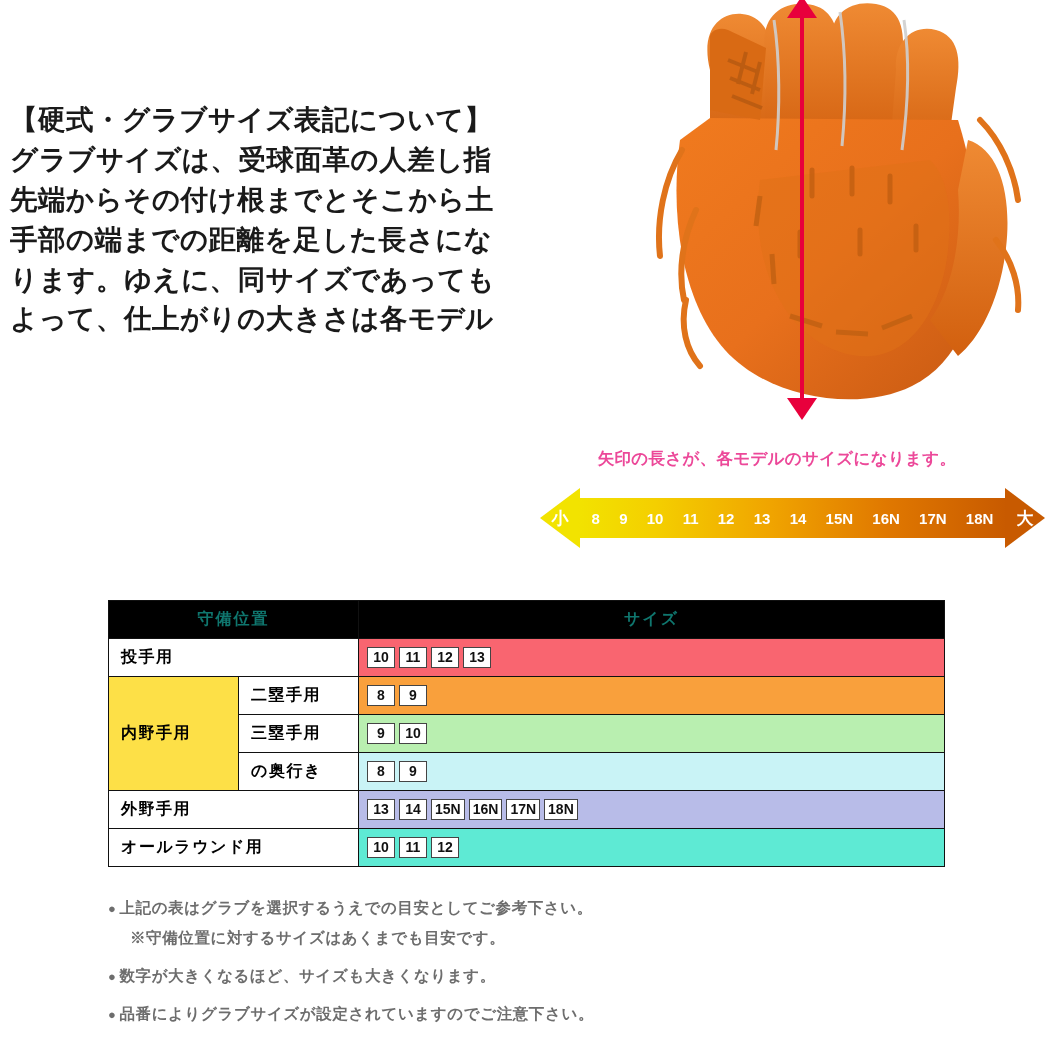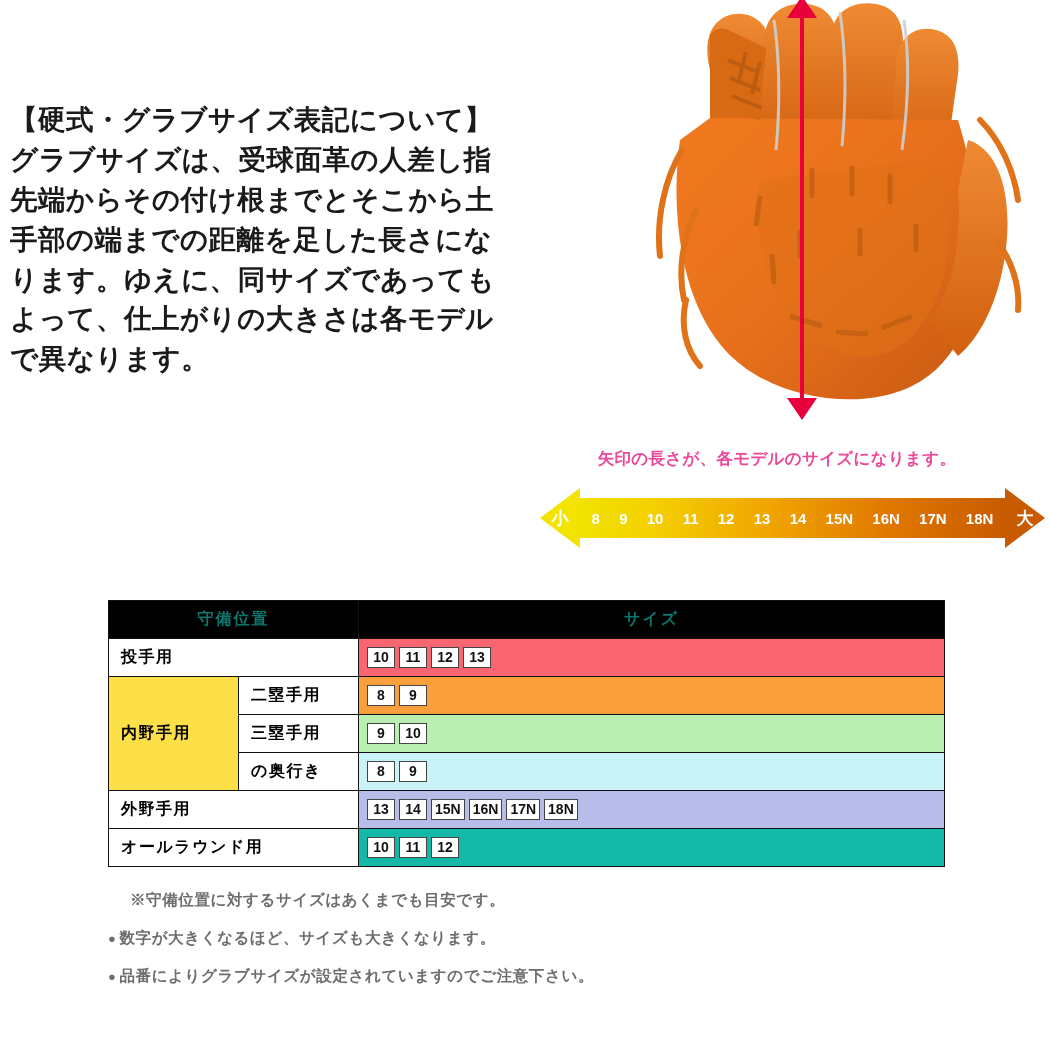--- a/index.html
+++ b/index.html
@@ -240,21 +240,20 @@
 
 <div class="top-area">
 
   <div class="intro-text">
     <div>【硬式・グラブサイズ表記について】</div>
     <div>グラブサイズは、受球面革の人差し指</div>
     <div>先端からその付け根までとそこから土</div>
     <div>手部の端までの距離を足した長さにな</div>
     <div>ります。ゆえに、同サイズであっても</div>
     <div>よって、仕上がりの大きさは各モデル</div>
-    <div>で異なります。</div>
   </div>
 
   <div class="glove-wrap">
     <svg class="glove-photo" viewBox="0 0 490 440">
       <defs>
         <linearGradient id="leather" x1="0" y1="0" x2="1" y2="1">
           <stop offset="0%" stop-color="#f07a1e"></stop>
           <stop offset="50%" stop-color="#e8701c"></stop>
           <stop offset="100%" stop-color="#c85a12"></stop>
         </linearGradient>
@@ -378,22 +377,23 @@
     <tr>
       <td class="label">の奥行き</td>
       <td class="sizes" id="sizes-3" style="background: rgb(201, 243, 246);"><span class="chip">8</span><span class="chip">9</span></td>
     </tr>
     <tr>
       <td class="label" colspan="2">外野手用</td>
       <td class="sizes" id="sizes-4" style="background: rgb(184, 188, 232);"><span class="chip">13</span><span class="chip">14</span><span class="chip">15N</span><span class="chip">16N</span><span class="chip">17N</span><span class="chip">18N</span></td>
     </tr>
     <tr>
       <td class="label" colspan="2">オールラウンド用</td>
-      <td class="sizes" id="sizes-5" style="background: #14b8a6;"><span class="chip">10</span><span class="chip">11</span><span class="chip">12</span></td>
+      <td class="sizes" id="sizes-5" style="background: #5eead4;"><span class="chip">10</span><span class="chip">11</span><span class="chip">12</span></td>
     </tr>
   </tbody>
 </table>
 
 <div class="notes">
+  <div class="note"><span class="bullet">●</span><span>上記の表はグラブを選択するうえでの目安としてご参考下さい。</span></div>
   <div class="note indent"><span>※守備位置に対するサイズはあくまでも目安です。</span></div>
   <div class="note"><span class="bullet">●</span><span>数字が大きくなるほど、サイズも大きくなります。</span></div>
   <div class="note"><span class="bullet">●</span><span>品番によりグラブサイズが設定されていますのでご注意下さい。</span></div>
 </div>
 
 </body></html>

